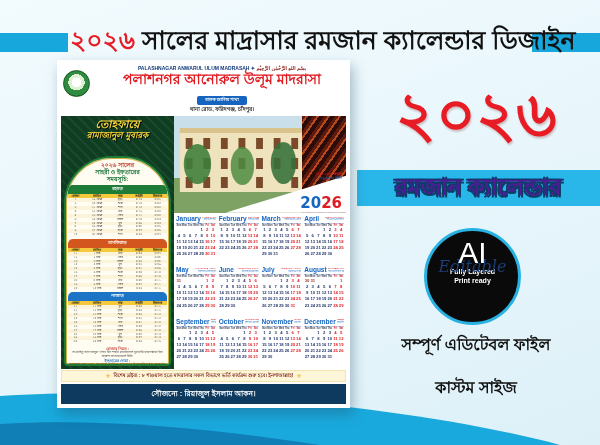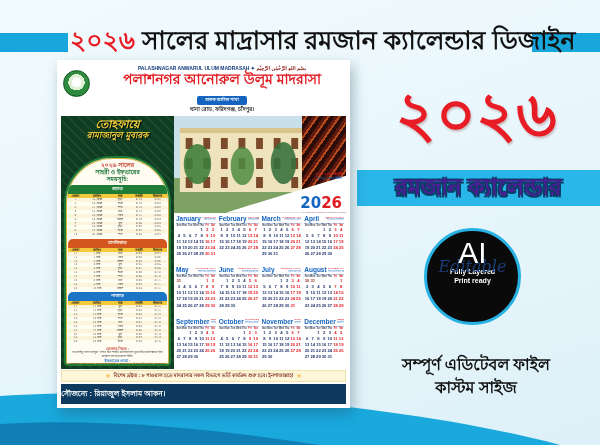--- a/index.html
+++ b/index.html
@@ -80,38 +80,38 @@
   .dow span.we{color:#e01b22;}
   .days{display:grid;grid-template-columns:repeat(7,1fr);}
   .days span{font-size:4.2px;font-weight:bold;color:#23356b;text-align:center;line-height:1.45;}
   .days span.we{color:#e01b22;}
   .days span.wrapd{color:#a33a2a;}
 
   .note{display:flex;align-items:center;justify-content:center;gap:3px;background:#fdf6d8;
        border:1px solid #f0e3ae;padding:1px 0;margin-top:1px;}
   .note .star{color:#f39c12;font-size:6px;line-height:1;}
   .note .txt{font-size:5px;font-weight:bold;color:#7a1d12;white-space:nowrap;}
-  .courtesy{background:#0d3a5e;color:#fff;font-size:7.5px;font-weight:bold;text-align:left;
+  .courtesy{background:#0d3a5e;color:#fff;font-size:7.5px;font-weight:bold;text-align:center;
        padding:4px 0;margin-top:2px;}
 
   
   .rs-year{position:absolute;left:352px;top:84px;width:248px;text-align:center;font-size:62px;
        font-weight:bold;color:#e81c24;line-height:1;text-shadow:1px 2px 2px rgba(120,20,20,.25);}
   .rs-ribbon{position:absolute;left:357px;top:170px;width:243px;height:36px;background:#29b6e8;
        color:#4c1d95;font-size:23px;font-weight:bold;display:flex;align-items:center;justify-content:center;
        text-shadow:1.5px 1.5px 0 #0b3e66,-1.5px -1.5px 0 #0b3e66,1.5px -1.5px 0 #0b3e66,-1.5px 1.5px 0 #0b3e66;}
   .ai-badge{position:absolute;left:424px;top:228px;width:97px;height:97px;border-radius:50%;
        background:#0a0a0a;border:3px solid #28b2e3;box-sizing:border-box;text-align:center;color:#fff;overflow:hidden;}
   .ai{font-size:30px;font-weight:normal;line-height:1;margin-top:7px;position:relative;z-index:2;}
   .editable{position:absolute;top:26px;left:0;right:0;font-family:"DejaVu Serif",serif;font-style:italic;
        font-size:16px;color:#1c3e78;z-index:1;}
   .aifile{color:#ffd400;font-size:11px;font-weight:bold;margin-top:1px;position:relative;z-index:2;}
   .ai-small{font-size:7px;line-height:1.25;font-weight:bold;}
   .rs-note{position:absolute;left:352px;width:248px;text-align:center;font-size:16px;font-weight:bold;color:#111;}
-  .rs-note.n1{top:352px;font-family:Liberation Serif, serif;}
+  .rs-note.n1{top:332px;}
   .rs-note.n2{top:375px;}
 </style>
 </head>
 <body>
 
 <svg class="swoosh" width="600" height="445" viewBox="0 0 600 445">
   <path d="M0,445 L0,396 C150,386 390,400 560,445 Z" fill="#1aa9dd"></path>
   <path d="M0,445 L0,424 C100,418 210,428 320,445 Z" fill="#0f7fb5"></path>
 </svg>
 

